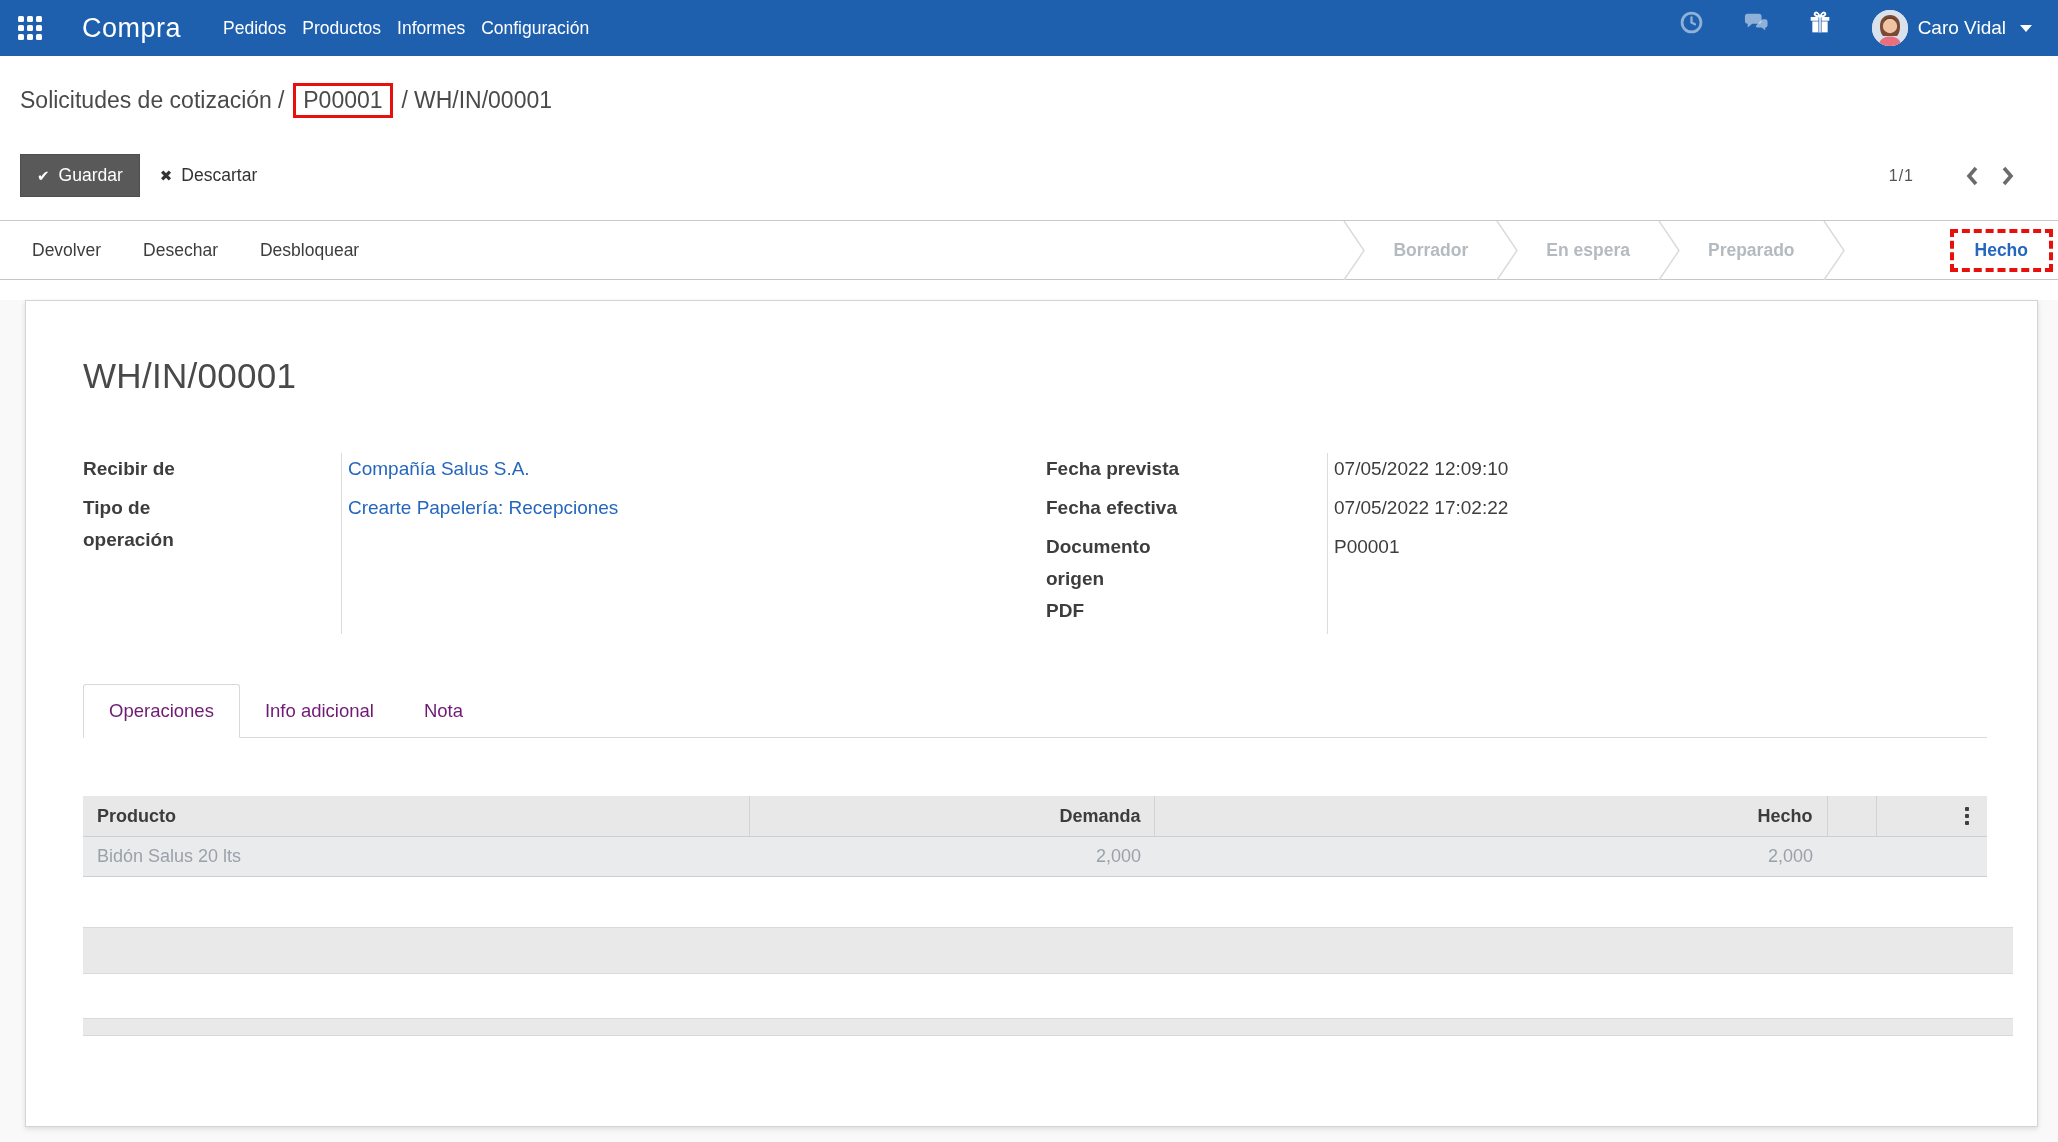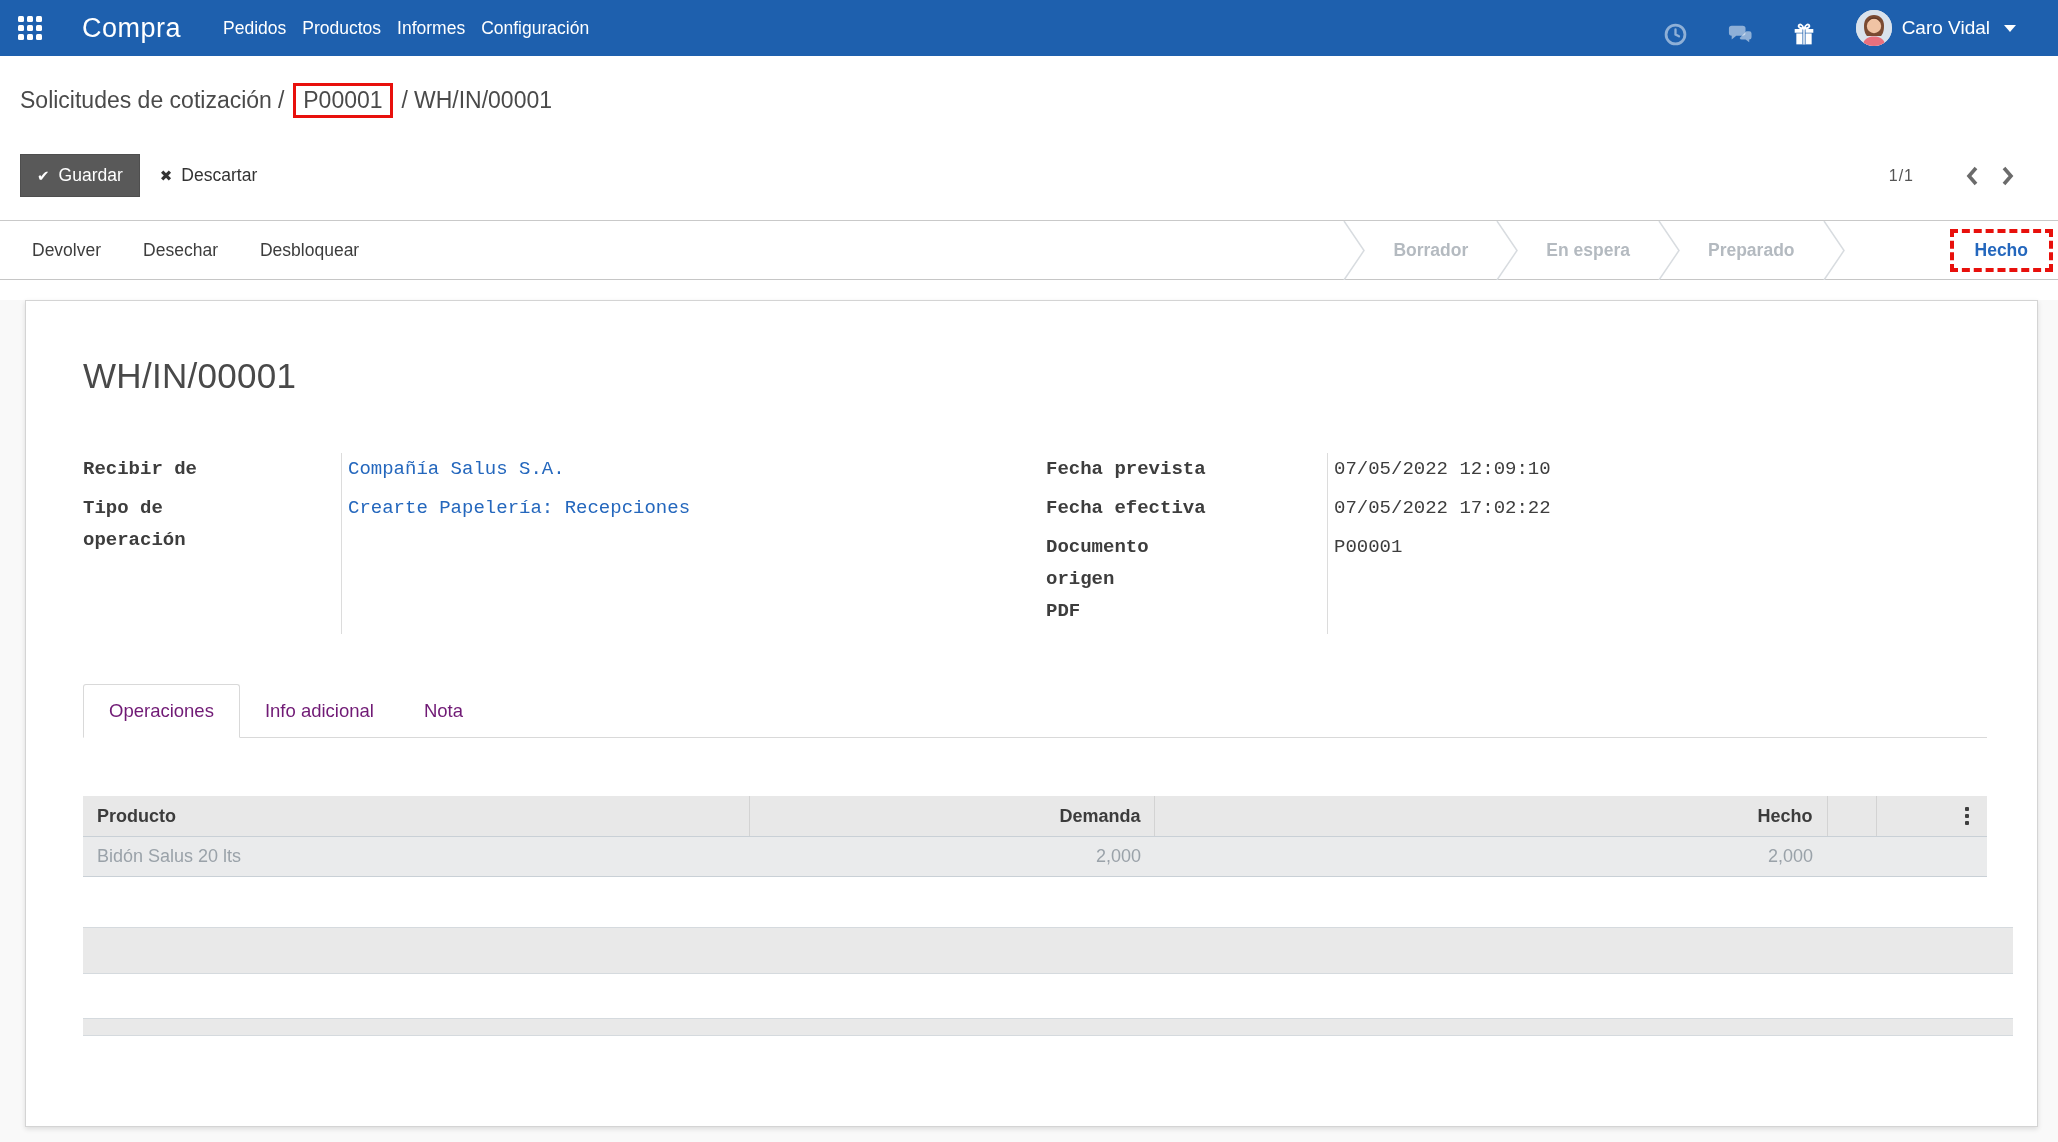--- a/index.html
+++ b/index.html
@@ -7,29 +7,29 @@
   body {
     font-family: "Liberation Sans", sans-serif;
     background: #ffffff;
     color: #3d3d3d;
   }
   .glyph { font-family: "DejaVu Sans", sans-serif; }
 
   
   .navbar {
     height: 56px; background: #1e60ae; display: flex; align-items: center;
-    padding: 0 20px 0 18px; color: #fff;
+    padding: 0 4px 0 18px; color: #fff;
   }
   .apps-grid { display: grid; grid-template-columns: repeat(3, 6px); grid-gap: 3px; cursor: pointer; }
   .apps-grid span { width: 6px; height: 6px; background: #fff; border-radius: 1.5px; display:block; }
   .brand { font-size: 27px; font-weight: 500; margin-left: 40px; letter-spacing: .5px; }
   .nav-menus { display: flex; margin-left: 42px; gap: 16px; }
   .nav-menus .menu-item { font-size: 17.5px; cursor: pointer; }
   .nav-spacer { flex: 1; }
-  .nav-icons { display: flex; align-items: flex-end; gap: 40px; margin-right: 22px; }
+  .nav-icons { display: flex; align-items: flex-start; gap: 40px; margin-right: 22px; }
   .nav-icon { width: 24px; height: 24px; display: flex; align-items: center; justify-content: center; cursor: pointer; }
   .user-menu { display: flex; align-items: center; gap: 10px; cursor: pointer; }
   .avatar { width: 36px; height: 36px; border-radius: 50%; overflow: hidden; background: #cdd9e6; flex: none; }
   .user-name { font-size: 19px; }
   .caret-down { width: 0; height: 0; border-left: 6px solid transparent; border-right: 6px solid transparent; border-top: 7px solid #fff; margin-left: 4px; }
 
   
   .breadcrumb { padding: 27px 0 0 20px; font-size: 23px; color: #4a4a4a; }
   .breadcrumb .crumb-link { cursor: pointer; }
   .crumb-annotated {
@@ -72,21 +72,21 @@
 
   
   .main { background: #f9f9f9; height: 864px; }
   .sheet {
     margin: 20px 20px 0 25px; height: 827px; background: #fff;
     border: 1px solid #d4d4d4; box-shadow: 0 2px 5px rgba(0,0,0,.12);
     padding: 55px 50px 0 57px;
   }
   .sheet-title { font-size: 35px; font-weight: 500; color: #494949; letter-spacing: .3px; }
 
-  .form-grid { display: flex; margin-top: 57px; font-family: Liberation Mono, monospace; }
+  .form-grid { display: flex; margin-top: 57px; }
   .fgroup { display: flex; align-items: flex-start; }
   .fgroup-left { width: 963px; flex: none; }
   .fgroup-right { flex: 1; gap: 24px; }
   .fg-labels { flex: none; }
   .fgroup-left  .fg-labels { width: 258px; }
   .fgroup-right .fg-labels { width: 257px; }
   .fg-values { flex: 1; border-left: 1px solid #dcdcdc; padding-left: 6px; align-self: stretch; }
   .f-label { font-size: 19px; font-weight: 700; color: #3d3d3d; line-height: 32px; margin-bottom: 7px; white-space: pre-line; }
   .f-value { font-size: 19px; color: #3d3d3d; line-height: 32px; margin-bottom: 7px; }
   .f-value.link { color: #2467bd; cursor: pointer; }

